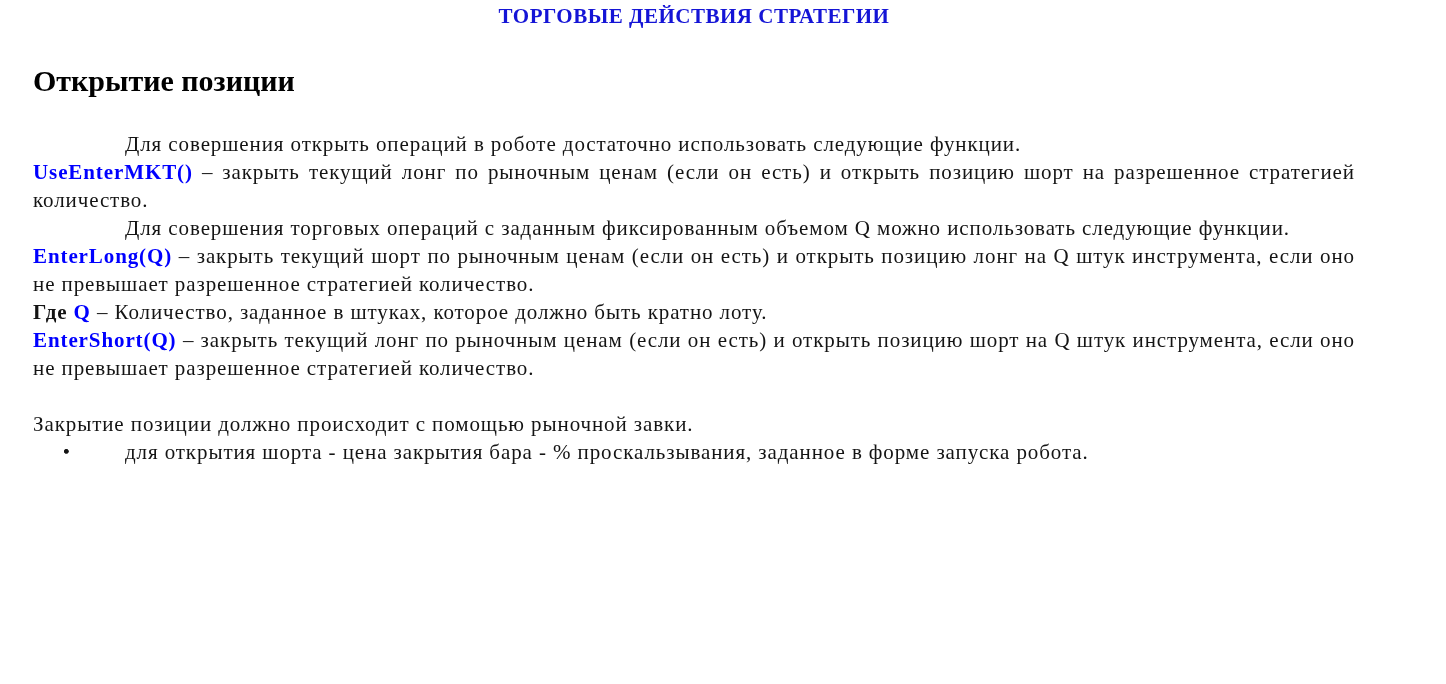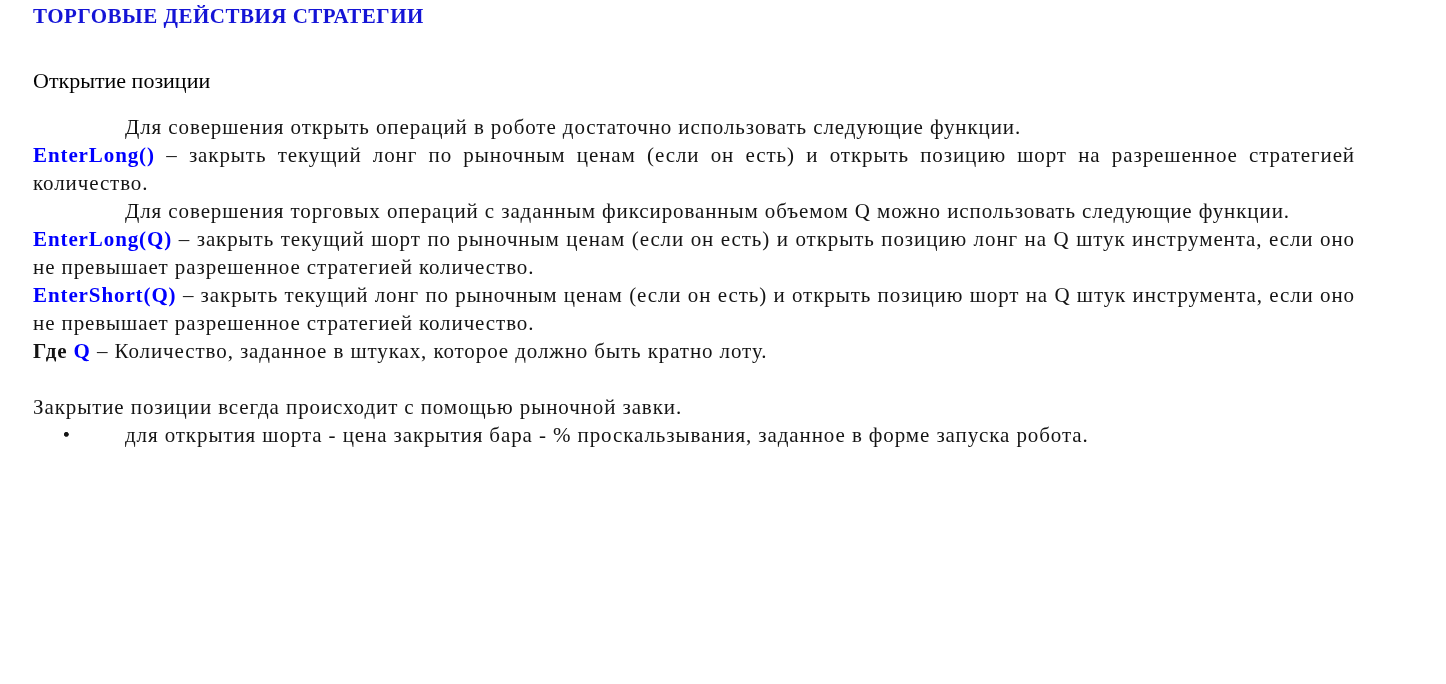--- a/index.html
+++ b/index.html
@@ -19,33 +19,34 @@
     color: var(--body_black);
   }
   .doc {
     position: absolute;
     left: 33px;
     top: 0;
     width: 1322px;
     padding-top: 2px;
   }
   .doc-title {
+    text-align: center;
     font-size: 21px;
     line-height: 28px;
     font-weight: bold;
     color: var(--title_blue);
     letter-spacing: 0.5px;
     margin-bottom: 37px;
   }
   .section-heading {
-    font-size: 22px;
+    font-size: 30px;
     line-height: 28px;
-    font-weight: normal;
+    font-weight: bold;
     color: #000000;
-    margin-bottom: 18px;
+    margin-bottom: 35px;
   }
   p, li {
     font-size: 21px;
     line-height: 28px;
     letter-spacing: 0.9px;
     text-align: justify;
   }
   .indent { text-indent: 92px; }
   .term {
     font-weight: bold;
@@ -71,43 +72,43 @@
 <div class="doc">
 
   <div class="doc-title">ТОРГОВЫЕ ДЕЙСТВИЯ СТРАТЕГИИ</div>
 
   <div class="section-heading">Открытие позиции</div>
 
   <p class="indent">Для совершения открыть операций в роботе достаточно использовать следующие функции.</p>
 
 
   <p>
-    <span class="term">EnterLong()</span>
+    <span class="term">UseEnterMKT()</span>
     <span>– закрыть текущий лонг по рыночным ценам (если он есть) и открыть позицию шорт на разрешенное стратегией количество.</span>
   </p>
 
   <p class="indent">Для совершения торговых операций с заданным фиксированным объемом Q можно использовать следующие функции.</p>
 
   <p>
     <span class="term">EnterLong(Q)</span>
     <span>– закрыть текущий шорт по рыночным ценам (если он есть) и открыть позицию лонг  на Q штук инструмента, если  оно не превышает разрешенное стратегией количество.</span>
   </p>
 
   <p>
-    <span class="term">EnterShort(Q)</span>
-    <span>– закрыть текущий лонг по рыночным ценам (если он есть) и открыть позицию шорт на Q штук инструмента, если  оно не превышает разрешенное стратегией количество.</span>
-  </p>
-
-  <p>
     <span class="bold">Где</span>
     <span class="term">Q</span>
     <span>– Количество, заданное в штуках, которое должно быть кратно лоту.</span>
   </p>
 
-  <p class="gap-above">Закрытие позиции всегда происходит с помощью рыночной завки.</p>
+  <p>
+    <span class="term">EnterShort(Q)</span>
+    <span>– закрыть текущий лонг по рыночным ценам (если он есть) и открыть позицию шорт на Q штук инструмента, если  оно не превышает разрешенное стратегией количество.</span>
+  </p>
+
+  <p class="gap-above">Закрытие позиции должно происходит с помощью рыночной завки.</p>
 
 
   <ul class="bullets">
     <li>
       <span class="marker">•</span>
     </li>
     <li>
       <span class="marker">•</span>
       <span>для открытия шорта -  цена закрытия бара - % проскальзывания, заданное в форме запуска робота.</span>
     </li>

